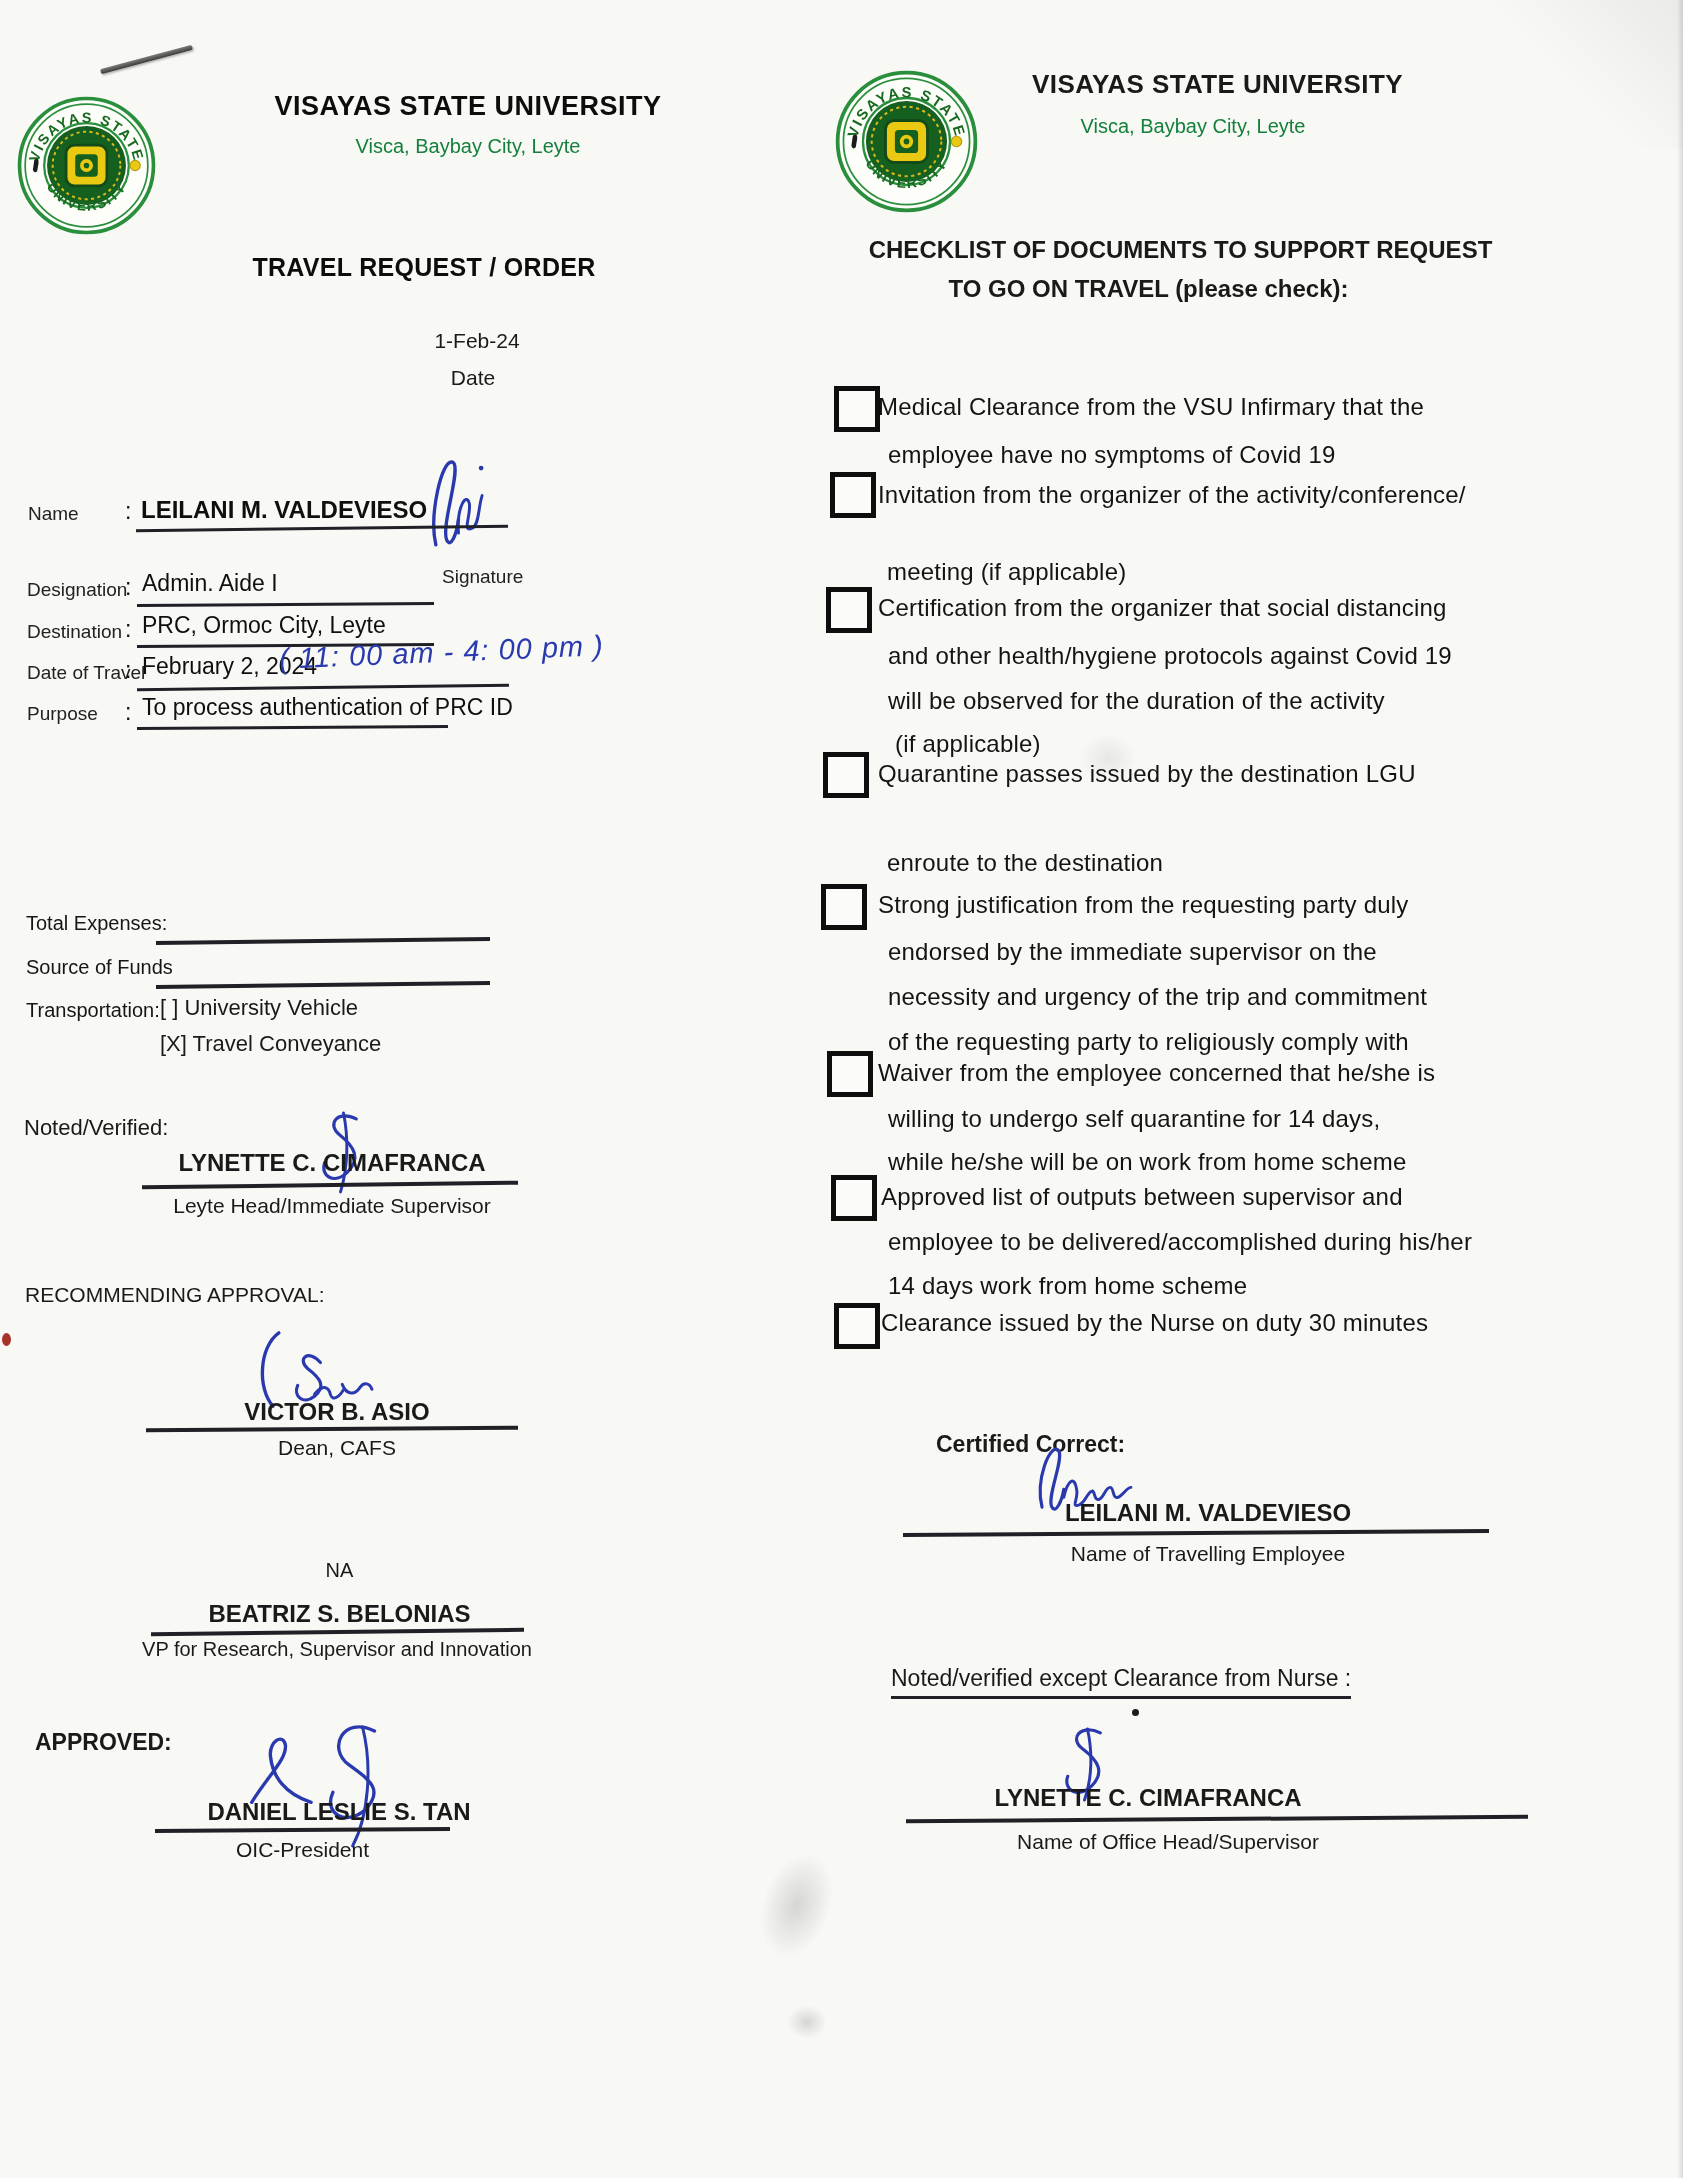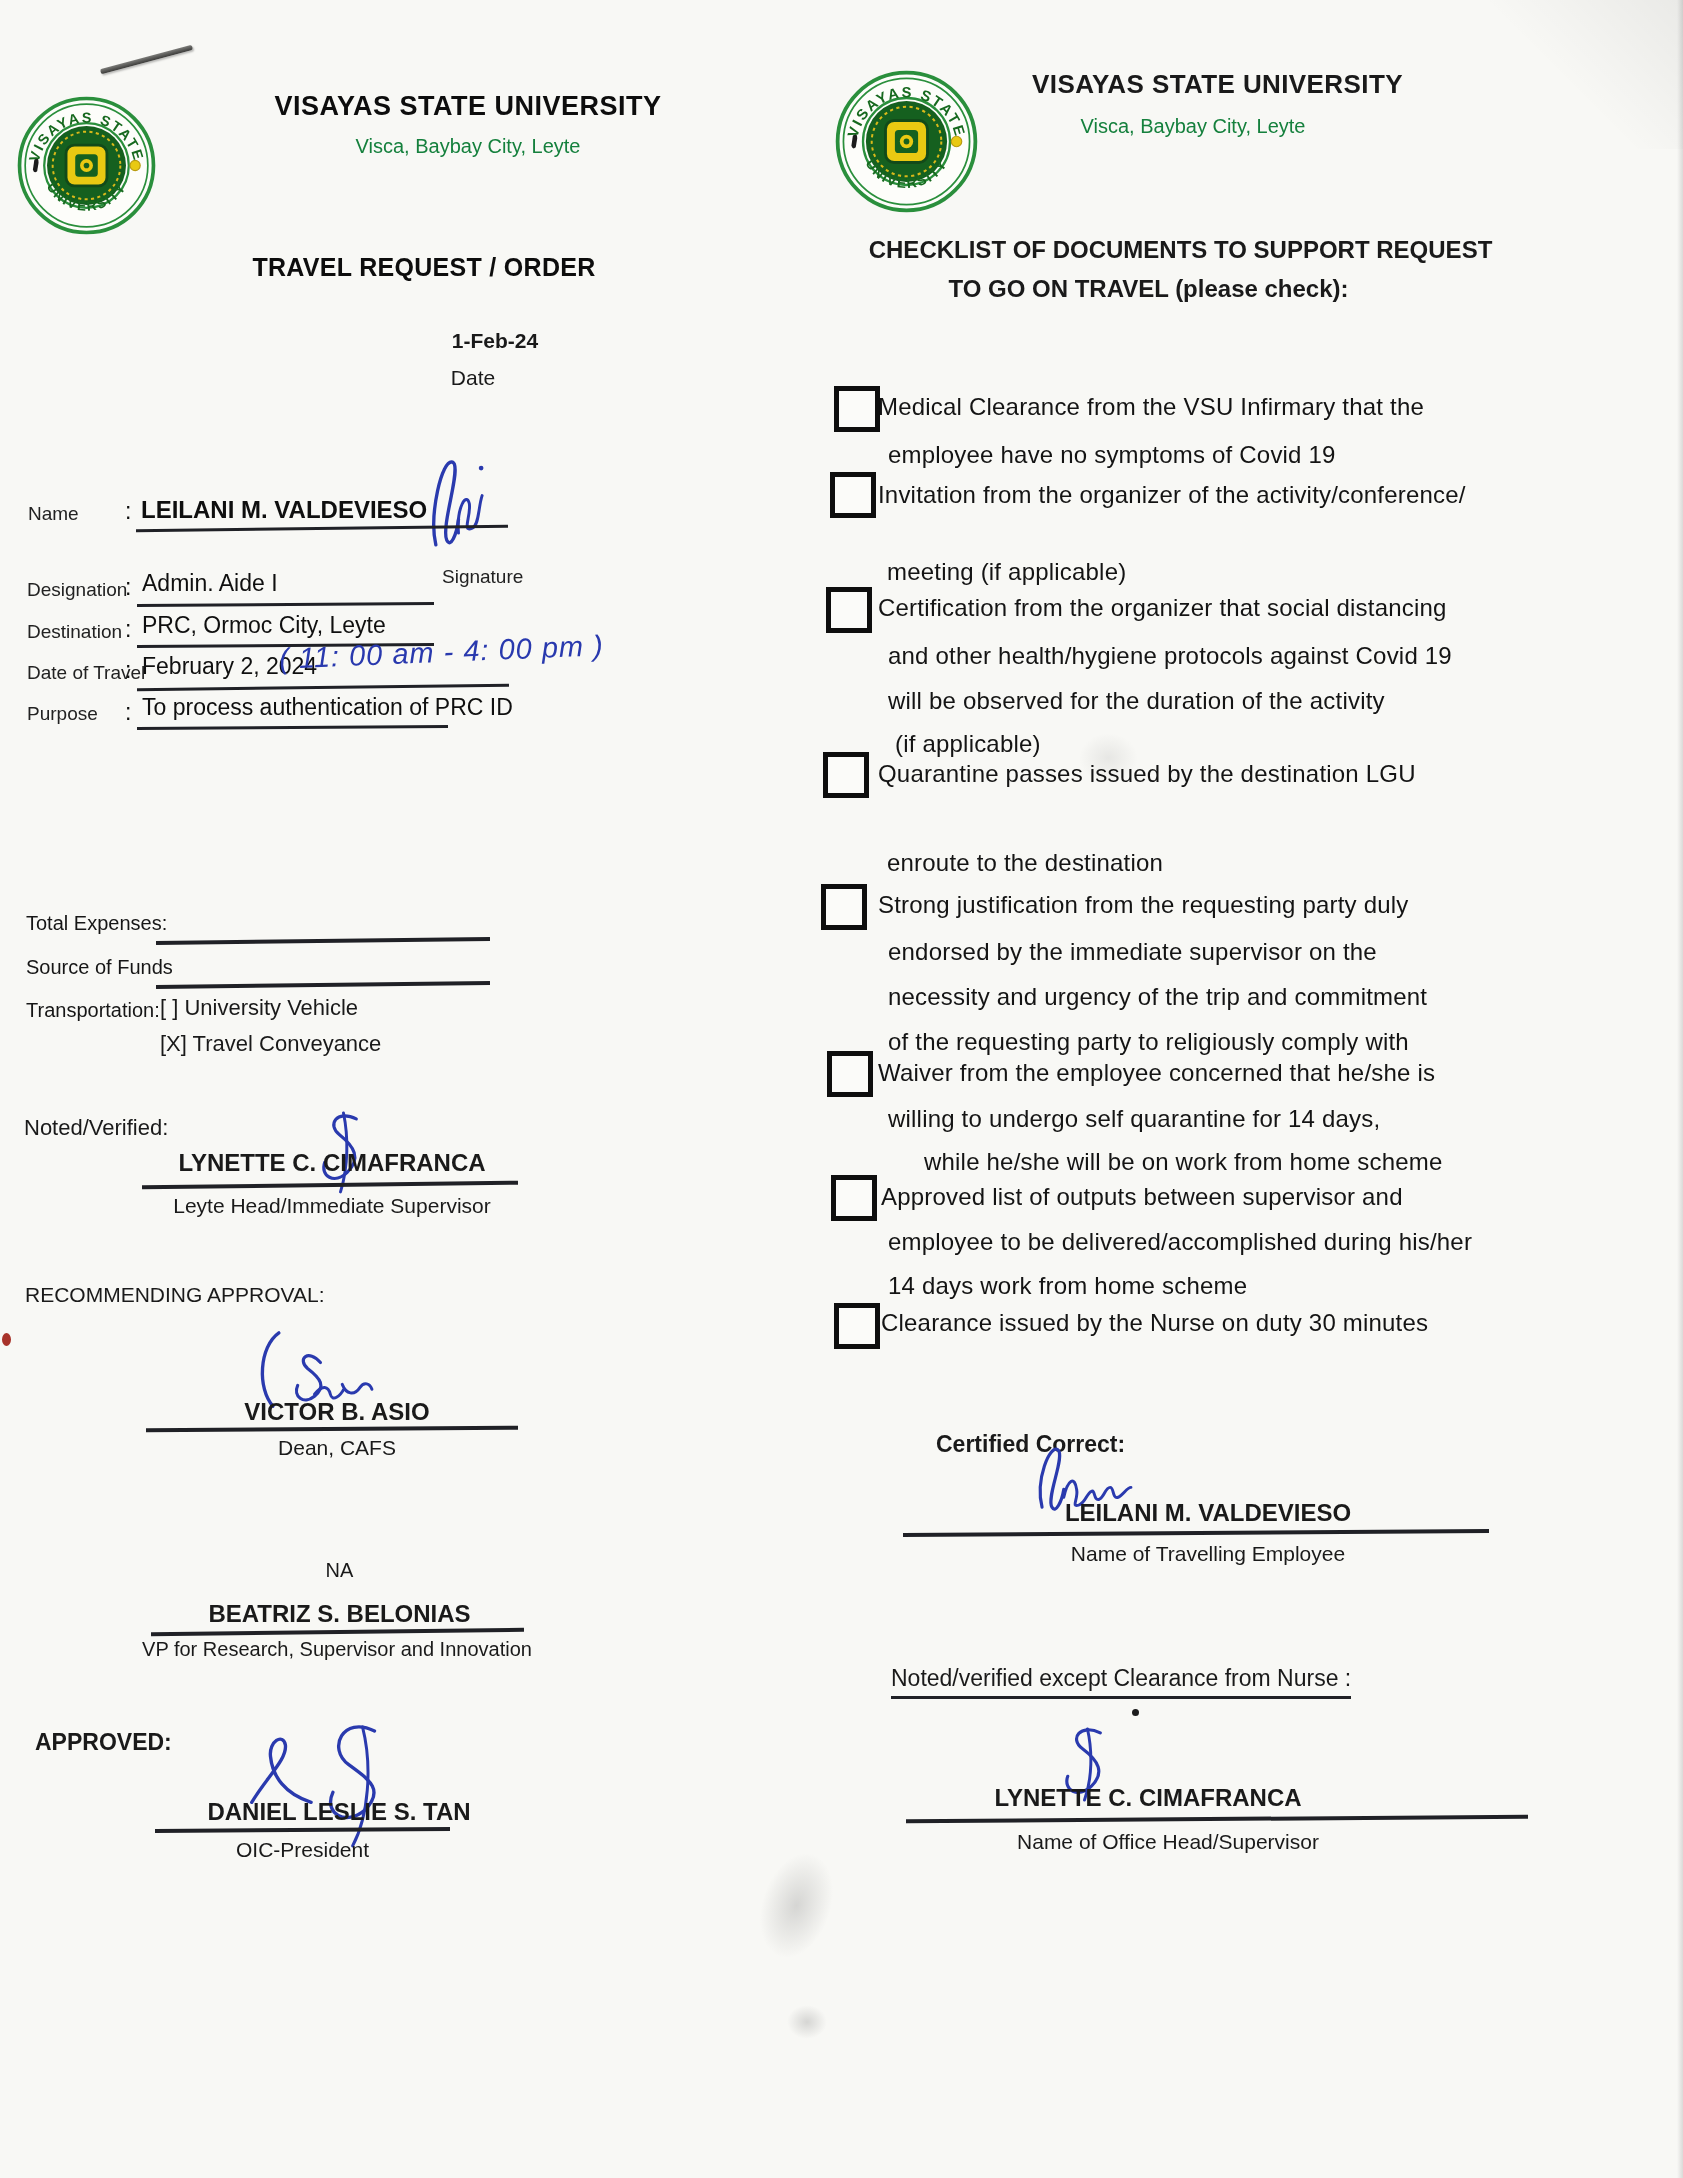--- a/index.html
+++ b/index.html
@@ -78,21 +78,21 @@
   <div>
 
     <svg class="abs" style="left:16px;top:95px;" width="141" height="141" viewBox="0 0 142 142">
       <use href="#vsu-seal"></use>
     </svg>
 
     <div class="abs ctr h-org b" style="left:166px;top:91px;width:604px;">VISAYAS STATE UNIVERSITY</div>
     <div class="abs ctr h-addr" style="left:166px;top:135px;width:604px;">Visca, Baybay City, Leyte</div>
     <div class="abs ctr h-title b" style="left:127px;top:253px;width:594px;">TRAVEL REQUEST / ORDER</div>
 
-    <div class="abs ctr" style="left:396px;top:329px;width:198px;font-size:21px;font-weight:bold;">1-Feb-24</div>
+    <div class="abs ctr" style="left:378px;top:329px;width:198px;font-size:21px;">1-Feb-24</div>
     <div class="abs ctr" style="left:374px;top:366px;width:198px;font-size:21px;">Date</div>
 
     <div class="abs lbl" style="left:28px;top:503px;">Name</div>
     <div class="abs val" style="left:125px;top:498px;">:</div>
     <div class="abs val b" style="left:141px;top:496px;font-size:24px;">LEILANI M. VALDEVIESO</div>
     <svg class="abs" style="left:426px;top:446px;" width="63" height="117" viewBox="0 0 64 118">
       <path class="ink" stroke-width="3.4" d="M10 100 C3 70 16 12 27 16 C37 20 15 80 21 95 C25 104 31 90 33 74"></path>
       <path class="ink" stroke-width="3" d="M33 88 C31 62 41 46 44 58 C46 70 36 88 47 83 C54 80 53 62 57 50"></path>
       <circle cx="56" cy="22" r="2.4" fill="#2a3aae" stroke="none"></circle>
     </svg>
@@ -192,21 +192,21 @@
     <div class="abs ck" style="left:888px;top:687px;">will be observed for the duration of the activity</div>
     <div class="abs ck" style="left:895px;top:730px;">(if applicable)</div>
     <div class="abs ck" style="left:878px;top:760px;">Quarantine passes issued by the destination LGU</div>
     <div class="abs ck" style="left:887px;top:849px;">enroute to the destination</div>
     <div class="abs ck" style="left:878px;top:891px;">Strong justification from the requesting party duly</div>
     <div class="abs ck" style="left:888px;top:938px;">endorsed by the immediate supervisor on the</div>
     <div class="abs ck" style="left:888px;top:983px;">necessity and urgency of the trip and commitment</div>
     <div class="abs ck" style="left:888px;top:1028px;">of the requesting party to religiously comply with</div>
     <div class="abs ck" style="left:878px;top:1059px;">Waiver from the employee concerned that he/she is</div>
     <div class="abs ck" style="left:888px;top:1105px;">willing to undergo self quarantine for 14 days,</div>
-    <div class="abs ck" style="left:924px;top:1148px;">while he/she will be on work from home scheme</div>
+    <div class="abs ck" style="left:888px;top:1148px;">while he/she will be on work from home scheme</div>
     <div class="abs ck" style="left:881px;top:1183px;">Approved list of outputs between supervisor and</div>
     <div class="abs ck" style="left:888px;top:1228px;">employee to be delivered/accomplished during his/her</div>
     <div class="abs ck" style="left:888px;top:1272px;">14 days work from home scheme</div>
     <div class="abs ck" style="left:881px;top:1309px;">Clearance issued by the Nurse on duty 30 minutes</div>
 
     <div class="abs b" style="left:936px;top:1431px;font-size:23px;">Certified Correct:</div>
     <svg class="abs" style="left:1032px;top:1438px;" width="109" height="81" viewBox="0 0 110 82">
       <path class="ink" stroke-width="3.2" d="M10 70 C3 42 18 6 26 12 C34 18 14 60 20 70 C24 77 30 64 32 52"></path>
       <path class="ink" stroke-width="3" d="M32 60 c4 -18 11 -22 13 -8 c2 10 -6 18 2 16 c7 -2 8 -12 13 -14 c4 -2 2 10 8 8 c5 -2 6 -12 11 -12 c4 0 2 12 8 10 c5 -2 9 -10 13 -10"></path>
     </svg>

